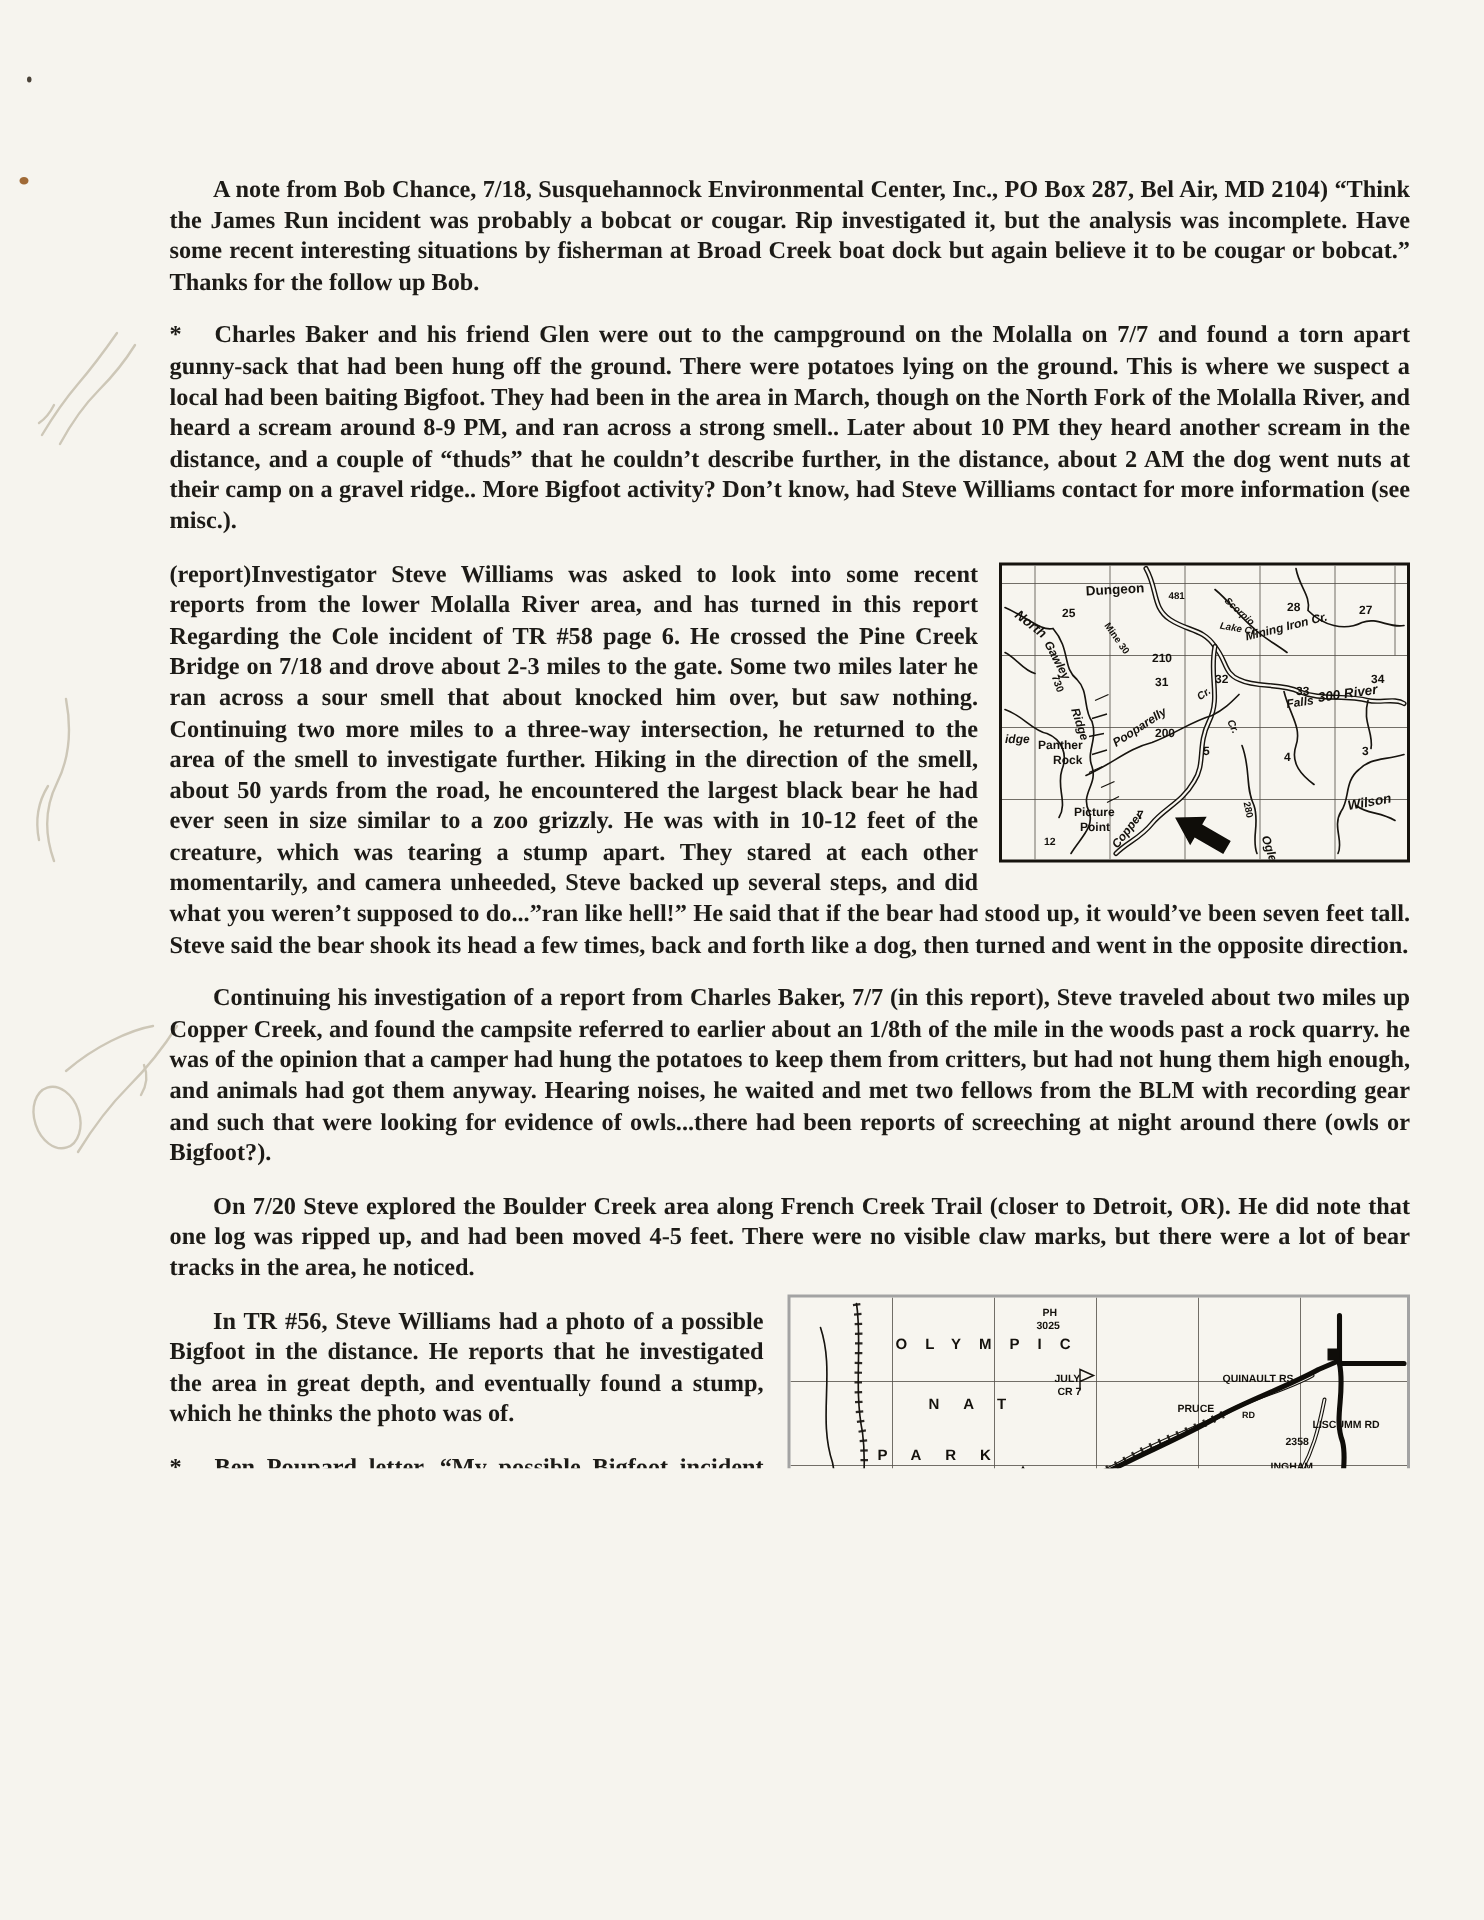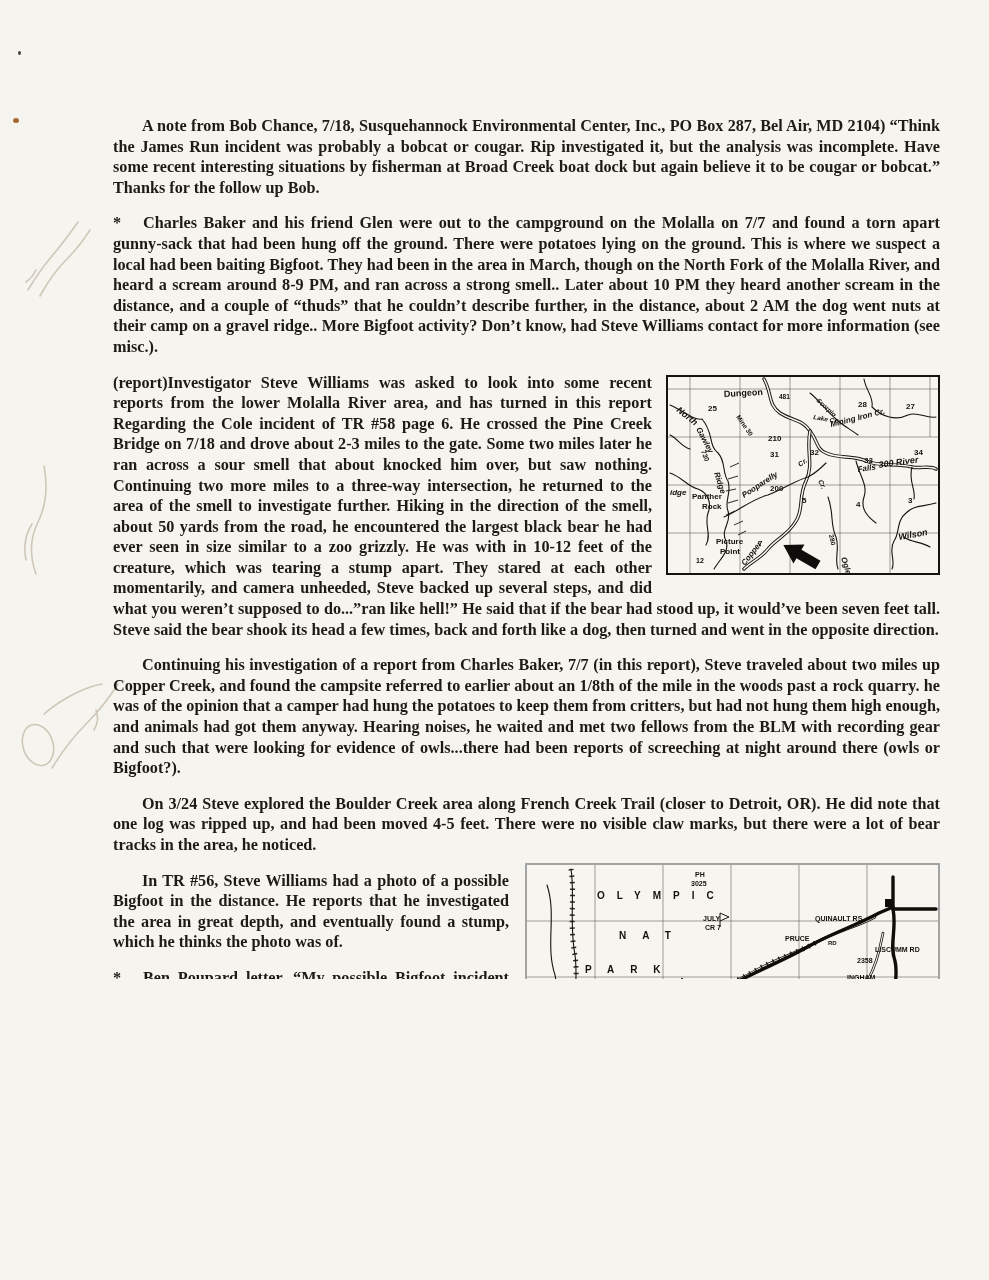--- a/index.html
+++ b/index.html
@@ -145,21 +145,21 @@
             <text transform="translate(231,163) rotate(-10)" font-size="9" font-style="italic">Wilson</text>
             <text transform="translate(28,186) rotate(0)" font-size="7">12</text>
           </g>
       </svg>
     </figure>
 
     <p><span class="reportTag">(report)</span><span>Investigator Steve Williams was asked to look into some recent reports from the lower Molalla River area, and has turned in this report Regarding the Cole incident of TR #58 page 6.  He crossed the Pine Creek Bridge on 7/18 and drove about 2-3 miles to the gate.  Some two miles later he ran across a sour smell that about knocked him over, but saw nothing.  Continuing two more miles to a three-way intersection, he returned to the area of the smell to investigate further.  Hiking in the direction of the smell, about 50 yards from the road, he encountered the largest black bear he had ever seen in size similar to a zoo grizzly.  He was with in 10-12 feet of the creature, which was tearing a stump apart.  They stared at each other momentarily, and camera unheeded, Steve backed up several steps, and did what you weren’t supposed to do...”ran like hell!” He said that if the bear had stood up, it would’ve been seven feet tall.  Steve said the bear shook its head a few times, back and forth like a dog, then turned and went in the opposite direction.</span></p>
 
     <p class="indent">Continuing his investigation of a report from  Charles Baker, 7/7 (in this report),  Steve traveled about two miles up Copper Creek, and found the campsite referred to earlier about an 1/8th of the mile in the woods past a rock quarry.  he was of the opinion that a camper had hung the potatoes to keep them from critters, but had not hung them high enough, and animals had got them anyway.  Hearing noises, he waited and met two fellows from the BLM with recording gear and such that were looking for evidence of owls...there had  been reports of screeching at night around there (owls or Bigfoot?).</p>
 
-    <p class="indent">On 3/24 Steve explored the Boulder Creek area along French Creek Trail (closer to Detroit, OR).  He did note that  one log was ripped up, and had been moved 4-5 feet.  There were no visible claw marks, but there were a lot of bear tracks in the area, he noticed.</p>
+    <p class="indent">On 7/20 Steve explored the Boulder Creek area along French Creek Trail (closer to Detroit, OR).  He did note that  one log was ripped up, and had been moved 4-5 feet.  There were no visible claw marks, but there were a lot of bear tracks in the area, he noticed.</p>
 
     <figure class="fig2wrap">
       <div class="fig2frame">
         <svg viewBox="0 0 411 283" width="411" height="283">
           <g class="grid">
             <path d="M68,0V283 M136,0V283 M204,0V283 M272,0V283 M340,0V283"></path>
             <path d="M0,56H411 M0,112H411 M0,168H411 M0,224H411"></path>
           </g>
           <g>
             <path class="creek" d="M44,4 C48,30 42,60 48,90 C52,120 44,150 48,180 C50,200 46,220 48,240"></path>

